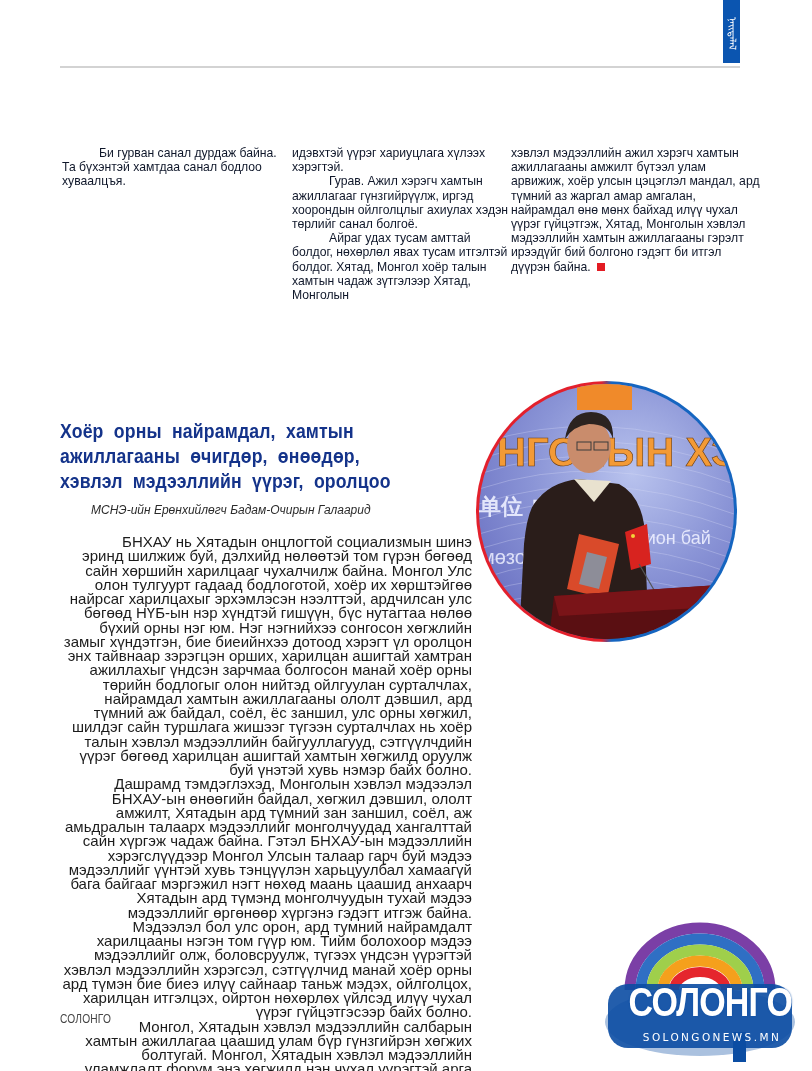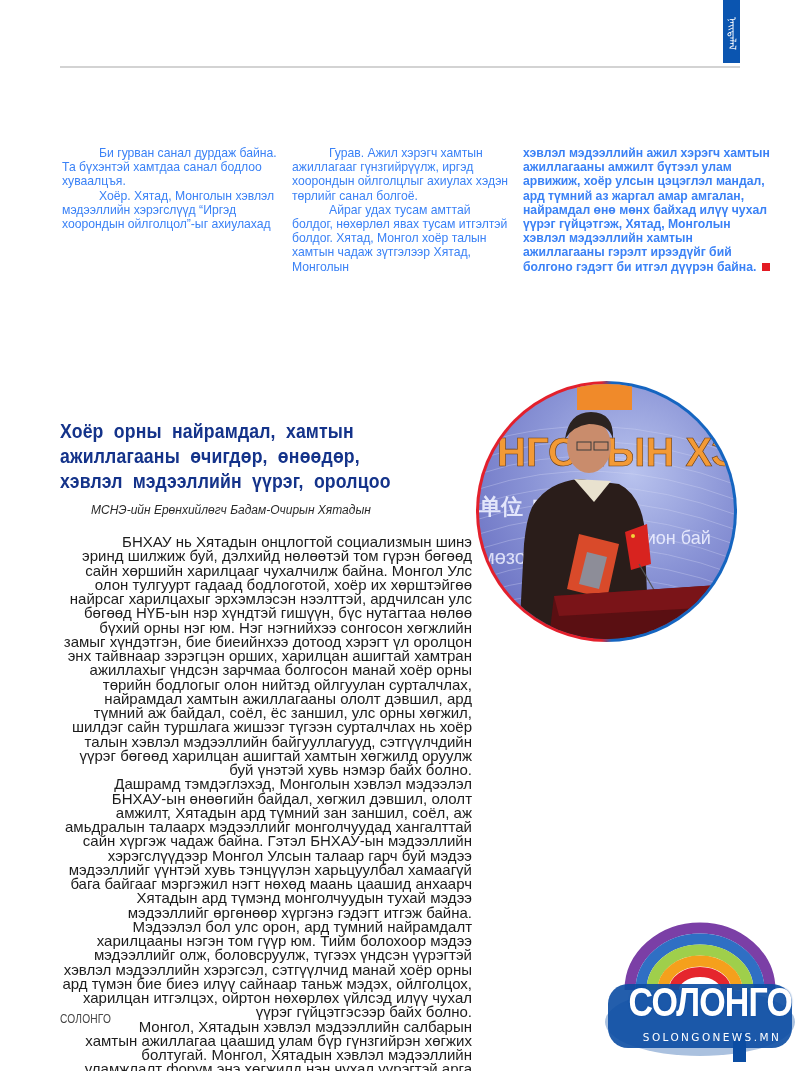--- a/index.html
+++ b/index.html
@@ -7,26 +7,26 @@
          font-family: "Liberation Sans", sans-serif; color: #1a1a1a; }
 
   .side-tab { position: absolute; left: 723px; top: 0; width: 17px; height: 63px;
               background: #0b55b0; }
   .side-tab-text { position: absolute; left: 0; top: 6px; width: 17px; height: 54px;
               color: #fff; font-size: 10px; writing-mode: vertical-rl;
               display: flex; align-items: center; justify-content: center;
               font-family: "DejaVu Sans", sans-serif; letter-spacing: -1px; }
   .top-rule { position: absolute; left: 60px; top: 66px; width: 680px; height: 2px; background: #d3d3d3; }
 
-  .col { position: absolute; font-size: 12.2px; line-height: 14.2px; color: #3b82f6; }
+  .col { position: absolute; font-size: 12.2px; line-height: 14.2px; color: #0f172a; }
   .col p { margin: 0; }
   .indent { text-indent: 37px; }
   .col1 { left: 62px; top: 146px; width: 218px; }
   .col2 { left: 292px; top: 146px; width: 218px; }
-  .col3 { left: 523px; top: 146px; width: 250px; font-weight: bold; }
+  .col3 { left: 511px; top: 146px; width: 250px; }
 
   .end-mark { display: inline-block; width: 8px; height: 8px; background: #e31b23;
               margin-left: 6px; vertical-align: 0px; }
 
   .article-title { position: absolute; left: 60px; top: 418px; width: 400px;
               font-family: "Liberation Sans", sans-serif; font-weight: 700; font-size: 20.5px;
               line-height: 25px; color: #14338a; word-spacing: 6px;
               transform: scaleX(0.86); transform-origin: left top; letter-spacing: 0.2px; }
   .byline { position: absolute; left: 91px; top: 503px; font-style: italic; font-size: 12px;
               color: #2a2a2a; }
@@ -56,32 +56,32 @@
 </head>
 <body>
 
 <div class="side-tab">
   <div class="side-tab-text">ᠨᠡᠢᠲᠡᠯᠡᠯ</div>
 </div>
 <div class="top-rule"></div>
 
 <div class="col col1">
   <p class="indent">Би гурван санал дурдаж байна. Та бүхэнтэй хамтдаа санал бодлоо хуваалцъя.</p>
-  <p class="indent">Хоёр. Хятад, Монголын хэвлэл мэдээллийн хэрэгслүүд “Иргэд хоорондын ойлголцол”-ыг ахиулахад</p>
 </div>
 <div class="col col2">
+  <p>идэвхтэй үүрэг хариуцлага хүлээх хэрэгтэй.</p>
   <p class="indent">Гурав. Ажил хэрэгч хамтын ажиллагааг гүнзгийрүүлж, иргэд хоорондын ойлголцлыг ахиулах хэдэн төрлийг санал болгоё.</p>
   <p class="indent">Айраг удах тусам амттай болдог, нөхөрлөл явах тусам итгэлтэй болдог. Хятад, Монгол хоёр талын хамтын чадаж зүтгэлээр Хятад, Монголын</p>
 </div>
 <div class="col col3">
   <p><span>хэвлэл мэдээллийн ажил хэрэгч хамтын ажиллагааны амжилт бүтээл улам арвижиж, хоёр улсын цэцэглэл мандал, ард түмний аз жаргал амар амгалан, найрамдал өнө мөнх байхад илүү чухал үүрэг гүйцэтгэж, Хятад, Монголын хэвлэл мэдээллийн хамтын ажиллагааны гэрэлт ирээдүйг бий болгоно гэдэгт би итгэл дүүрэн байна.</span><span class="end-mark"></span></p>
 </div>
 
 <div class="article-title">Хоёр орны найрамдал, хамтын ажиллагааны өчигдөр, өнөөдөр, хэвлэл мэдээллийн үүрэг, оролцоо</div>
-<div class="byline">МСНЭ-ийн Ерөнхийлөгч Бадам-Очирын Хятадын</div>
+<div class="byline">МСНЭ-ийн Ерөнхийлөгч Бадам-Очирын Галаарид</div>
 
 <div class="body-col">
   <p class="indent">БНХАУ нь Хятадын онцлогтой социализмын шинэ эринд шилжиж буй, дэлхийд нөлөөтэй том гүрэн бөгөөд сайн хөршийн харилцааг чухалчилж байна. Монгол Улс олон тулгуурт гадаад бодлоготой, хоёр их хөрштэйгөө найрсаг харилцахыг эрхэмлэсэн нээлттэй, ардчилсан улс бөгөөд НҮБ-ын нэр хүндтэй гишүүн, бүс нутагтаа нөлөө бүхий орны нэг юм. Нэг нэгнийхээ сонгосон хөгжлийн замыг хүндэтгэн, бие биеийнхээ дотоод хэрэгт үл оролцон энх тайвнаар зэрэгцэн орших, харилцан ашигтай хамтран ажиллахыг үндсэн зарчмаа болгосон манай хоёр орны төрийн бодлогыг олон нийтэд ойлгуулан сурталчлах, найрамдал хамтын ажиллагааны ололт дэвшил, ард түмний аж байдал, соёл, ёс заншил, улс орны хөгжил, шилдэг сайн туршлага жишээг түгээн сурталчлах нь хоёр талын хэвлэл мэдээллийн байгууллагууд, сэтгүүлчдийн үүрэг бөгөөд харилцан ашигтай хамтын хөгжилд оруулж буй үнэтэй хувь нэмэр байх болно.</p>
   <p class="indent">Дашрамд тэмдэглэхэд, Монголын хэвлэл мэдээлэл БНХАУ-ын өнөөгийн байдал, хөгжил дэвшил, ололт амжилт, Хятадын ард түмний зан заншил, соёл, аж амьдралын талаарх мэдээллийг монголчуудад хангалттай сайн хүргэж чадаж байна. Гэтэл БНХАУ-ын мэдээллийн хэрэгслүүдээр Монгол Улсын талаар гарч буй мэдээ мэдээллийг үүнтэй хувь тэнцүүлэн харьцуулбал хамаагүй бага байгааг мэргэжил нэгт нөхөд маань цаашид анхаарч Хятадын ард түмэнд монголчуудын тухай мэдээ мэдээллийг өргөнөөр хүргэнэ гэдэгт итгэж байна.</p>
   <p class="indent">Мэдээлэл бол улс орон, ард түмний найрамдалт харилцааны нэгэн том гүүр юм. Тийм болохоор мэдээ мэдээллийг олж, боловсруулж, түгээх үндсэн үүрэгтэй хэвлэл мэдээллийн хэрэгсэл, сэтгүүлчид манай хоёр  орны ард түмэн бие биеэ илүү сайнаар таньж мэдэх, ойлголцох, харилцан итгэлцэх, ойртон нөхөрлөх үйлсэд илүү чухал үүрэг гүйцэтгэсээр байх болно.</p>
   <p class="indent"><span>Монгол, Хятадын хэвлэл мэдээллийн салбарын хамтын ажиллагаа цаашид улам бүр гүнзгийрэн хөгжих болтугай. Монгол, Хятадын хэвлэл мэдээллийн уламжлалт форум энэ хөгжилд нэн чухал үүрэгтэй арга механизм нь болсоор байх болно гэдэгт миний бие бат итгэж байна.</span><span class="end-mark"></span></p>
 </div>
 
 <div class="photo-wrap">
   <div class="photo-ring">

